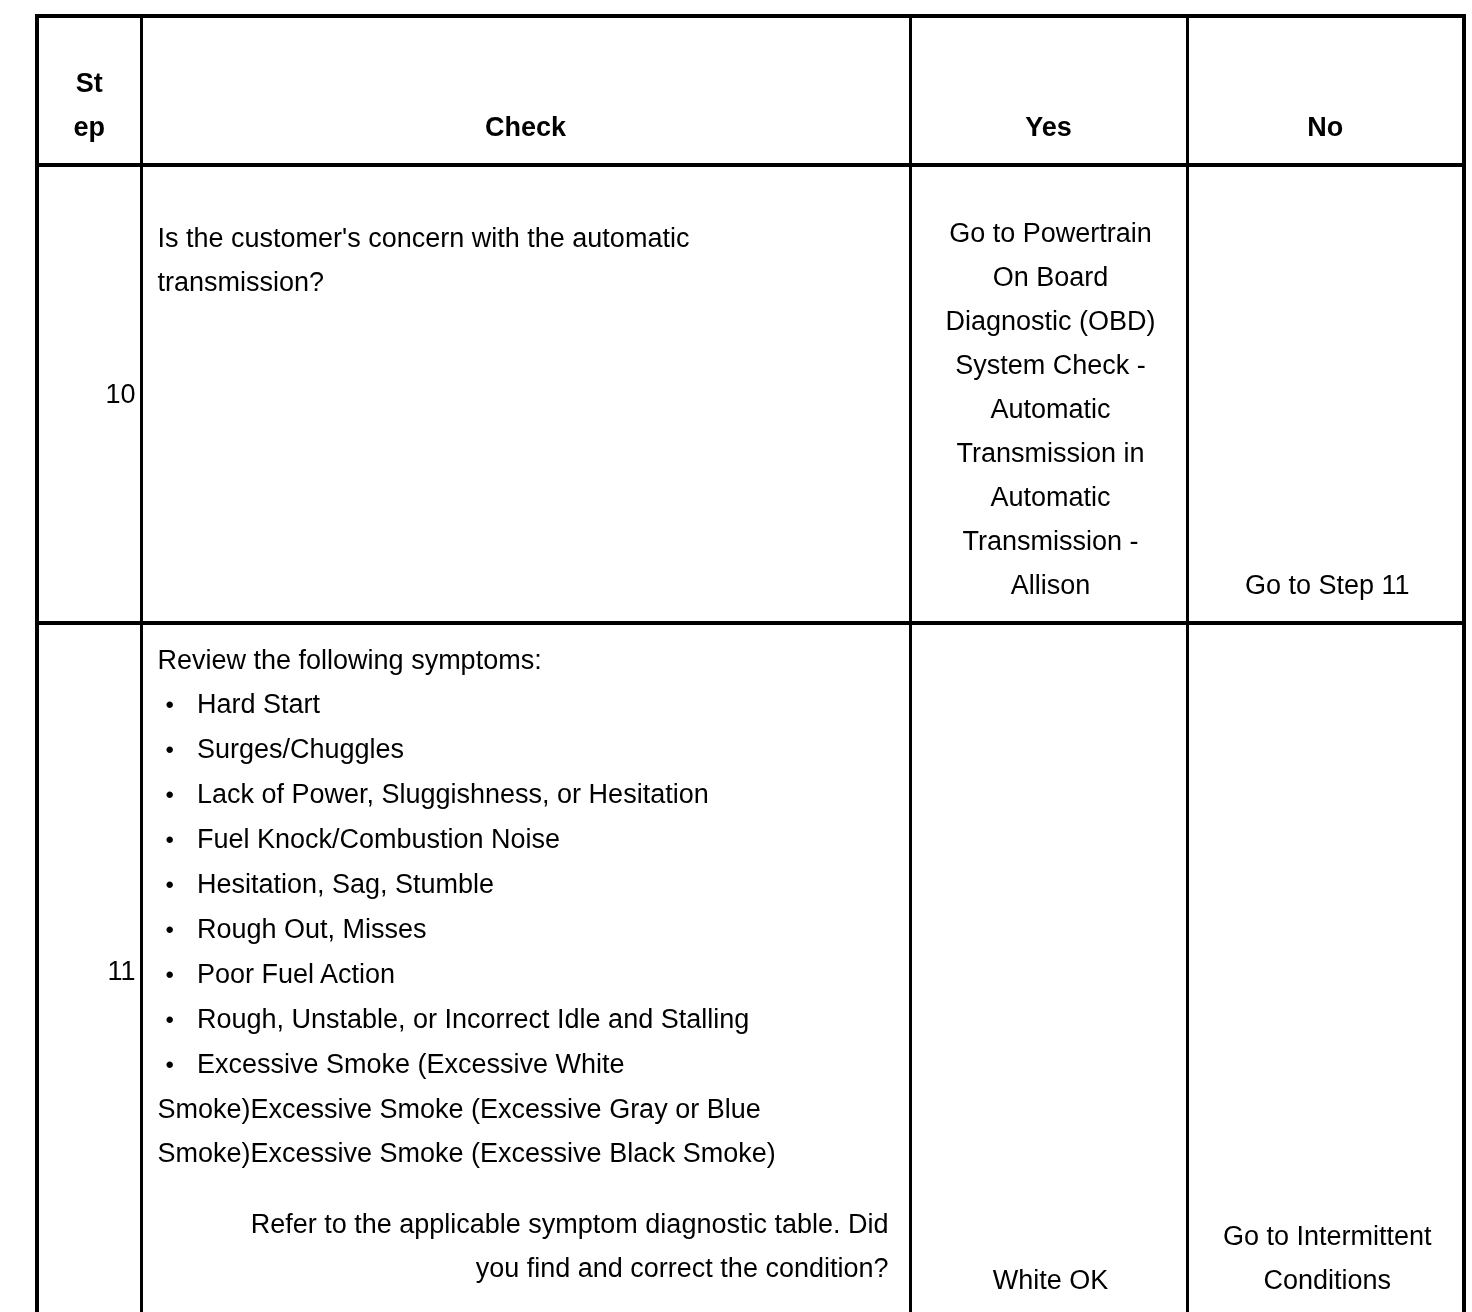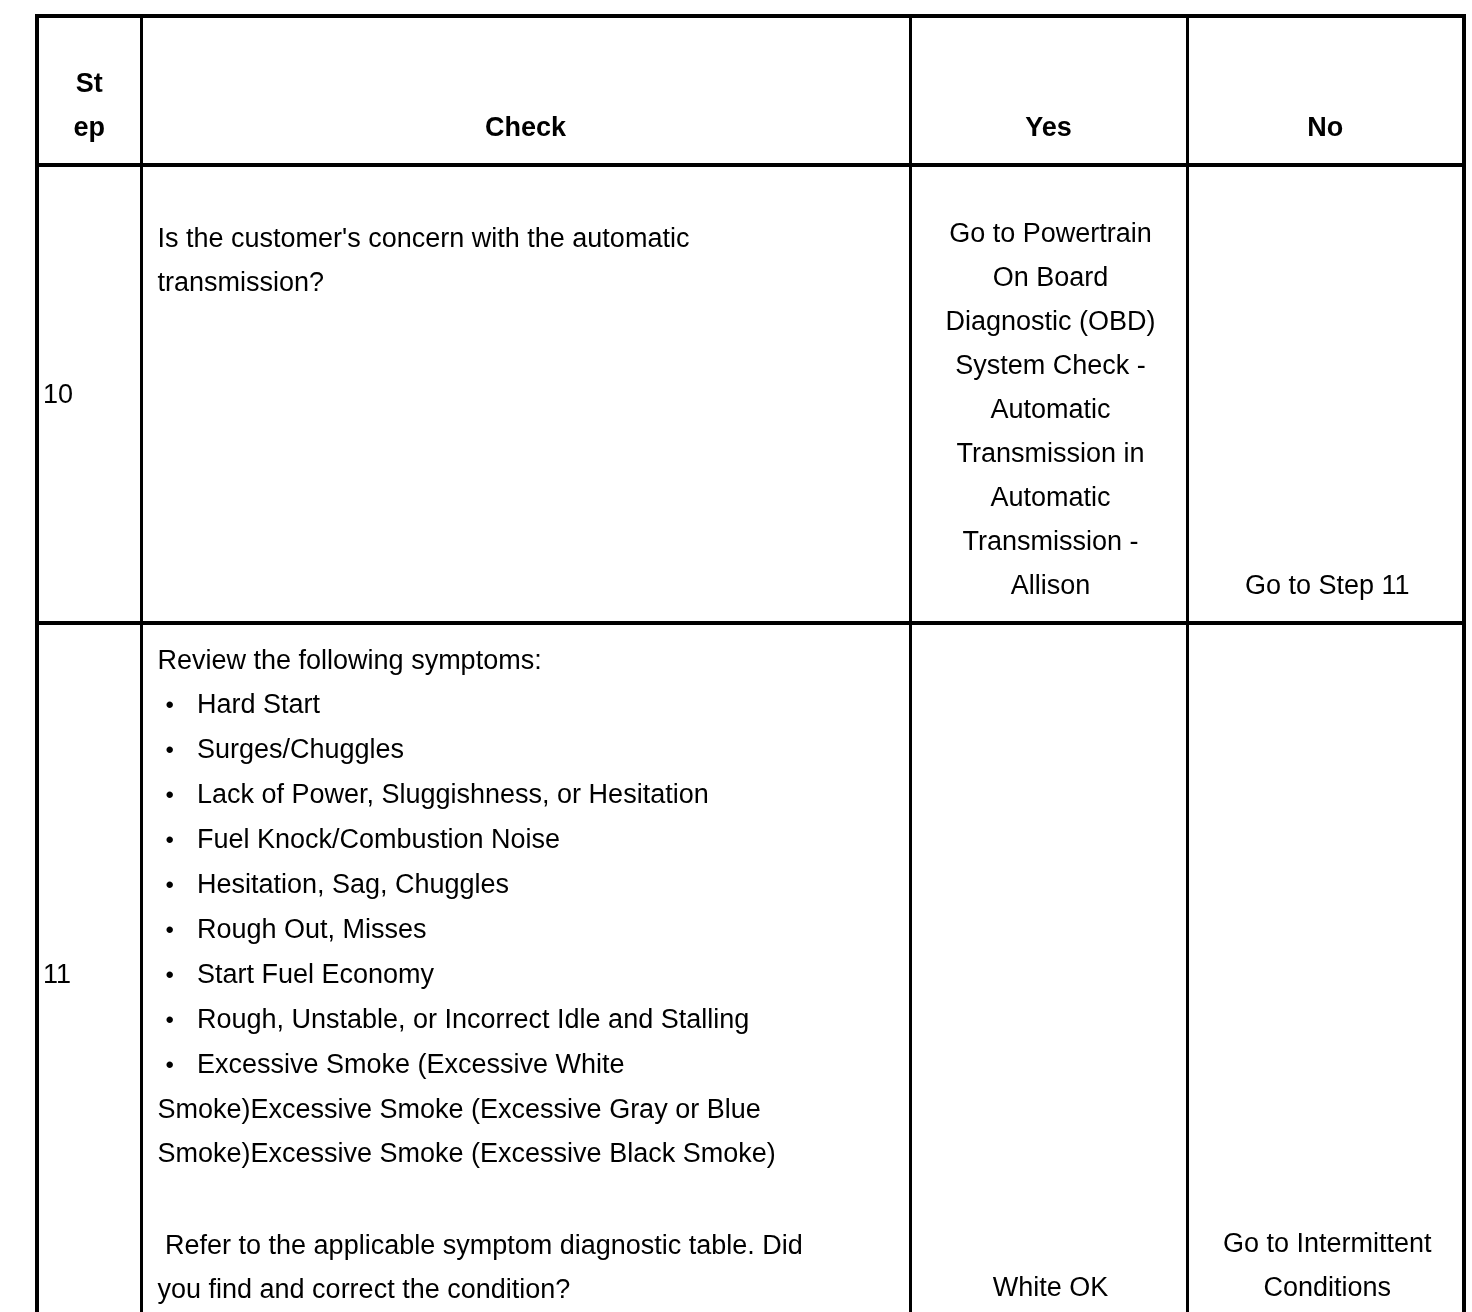--- a/index.html
+++ b/index.html
@@ -43,21 +43,21 @@
   th.hdr {
     font-weight: bold;
     vertical-align: bottom;
     text-align: center;
     padding: 6px 6px 14px 6px;
     line-height: 40px;
   }
   th.hdr-step { white-space: pre-line; }
 
   td.step-cell {
-    text-align: left;
+    text-align: right;
     vertical-align: middle;
     padding: 0 4px;
   }
   td.action-cell {
     vertical-align: top;
     text-align: left;
     padding: 13px 20px 12px 15px;
   }
   td.yn-cell {
     vertical-align: bottom;
@@ -67,22 +67,23 @@
   .pre { white-space: pre-wrap; margin-top: 36px; }
 
   .bullet-item { text-indent: 8px; }
   .bullet-item .dot {
     display: inline;
     margin-right: 23px;
     font-size: 24px;
   }
   .bullet-item .txt { white-space: pre-wrap; }
   .question {
-    margin-top: 48px;
+    margin-top: 27px;
     white-space: pre-wrap;
+    text-align: right;
   }
 </style>
 </head>
 <body>
 
 <div class="page">
   <table class="diag">
     <colgroup>
       <col style="width:104px">
       <col style="width:769px">
@@ -130,27 +131,27 @@
           <div class="bullet-item">
             <span class="dot">•</span><span class="txt">Surges/Chuggles</span>
           </div>
           <div class="bullet-item">
             <span class="dot">•</span><span class="txt">Lack of Power, Sluggishness, or Hesitation</span>
           </div>
           <div class="bullet-item">
             <span class="dot">•</span><span class="txt">Fuel Knock/Combustion Noise</span>
           </div>
           <div class="bullet-item">
-            <span class="dot">•</span><span class="txt">Hesitation, Sag, Chuggles</span>
+            <span class="dot">•</span><span class="txt">Hesitation, Sag, Stumble</span>
           </div>
           <div class="bullet-item">
             <span class="dot">•</span><span class="txt">Rough Out, Misses</span>
           </div>
           <div class="bullet-item">
-            <span class="dot">•</span><span class="txt">Start Fuel Economy</span>
+            <span class="dot">•</span><span class="txt">Poor Fuel Action</span>
           </div>
           <div class="bullet-item">
             <span class="dot">•</span><span class="txt">Rough, Unstable, or Incorrect Idle and Stalling</span>
           </div>
           <div class="bullet-item">
             <span class="dot">•</span><span class="txt">Excessive Smoke (Excessive White
 Smoke)Excessive Smoke (Excessive Gray or Blue
 Smoke)Excessive Smoke (Excessive Black Smoke)</span>
           </div>
           <div class="question"> Refer to the applicable symptom diagnostic table. Did

